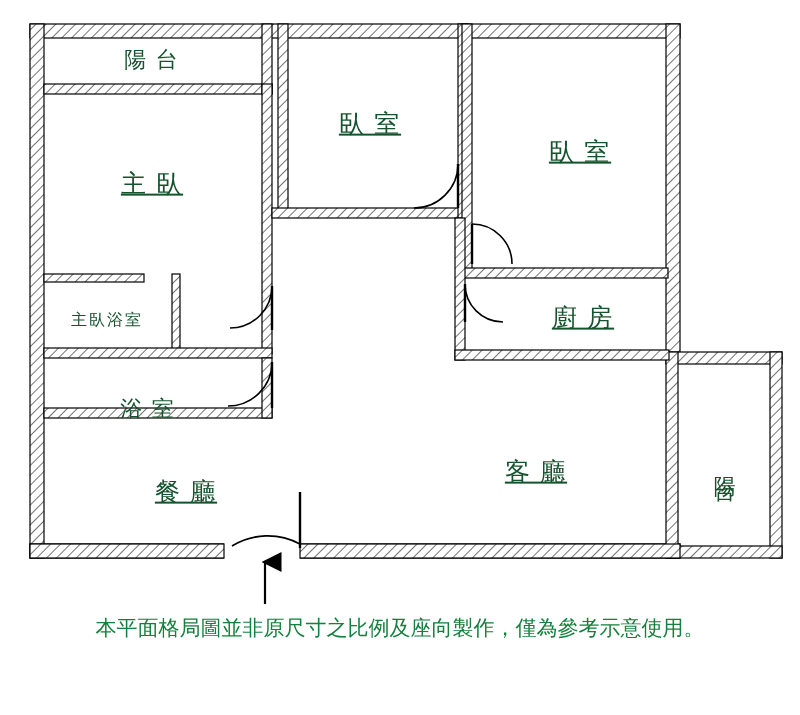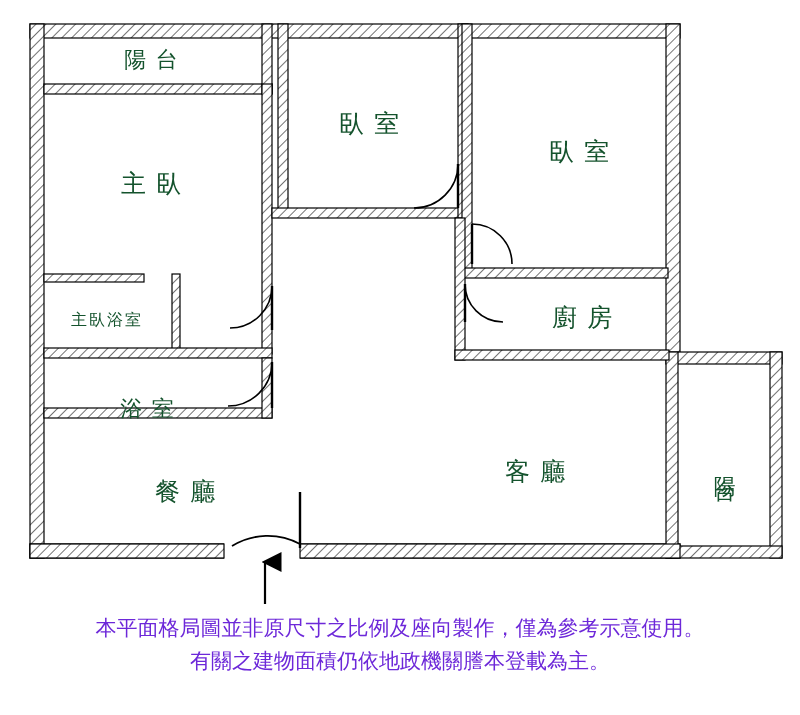--- a/index.html
+++ b/index.html
@@ -28,38 +28,38 @@
     position: absolute;
     font-family: "Liberation Serif", serif;
     color: #14532d;
     white-space: nowrap;
     letter-spacing: 2px;
     line-height: 1.15;
     text-align: center;
     transform: translate(-50%, -50%);
     font-weight: 500;
   }
-  .rl-big { font-size: 25px; }
+  .rl-big { font-size: 25px; text-decoration: underline; }
   .rl-mid { font-size: 22px; }
   .rl-small { font-size: 16px; }
   .rl-vert {
     writing-mode: vertical-rl;
     text-orientation: upright;
     letter-spacing: 3px;
   }
   #footnote {
     position: absolute;
     left: 0;
     top: 612px;
     width: 800px;
     text-align: center;
     font-family: "Liberation Serif", serif;
     font-size: 21px;
     line-height: 1.55;
-    color: #6d28d9;
+    color: #15803d;
   }
   #footnote div { white-space: nowrap; }
 </style>
 </head>
 <body>
 
 <div id="stage">
 
   <svg id="plan-svg" width="800" height="715" viewBox="0 0 800 715">
     <defs>
@@ -156,16 +156,15 @@
   <div class="room-label rl-big" style="left:580px; top:152px;">臥 室</div>
   <div class="room-label rl-small" style="left:107px; top:320px;">主臥浴室</div>
   <div class="room-label rl-mid" style="left:148px; top:409px;">浴 室</div>
   <div class="room-label rl-big" style="left:583px; top:318px;">廚 房</div>
   <div class="room-label rl-big" style="left:512px; top:472px;margin-left:24px;">客 廳</div>
   <div class="room-label rl-big" style="left:150px; top:492px;margin-left:36px;">餐 廳</div>
   <div class="room-label rl-mid rl-vert" style="left:725px; top:462px;">陽台</div>
 
   <div id="footnote">
     <div>本平面格局圖並非原尺寸之比例及座向製作，僅為參考示意使用。</div>
-    <div>有關之建物面積仍依地政機關謄本登載為主。</div>
   </div>
 
 </div>
 
 </body></html>

